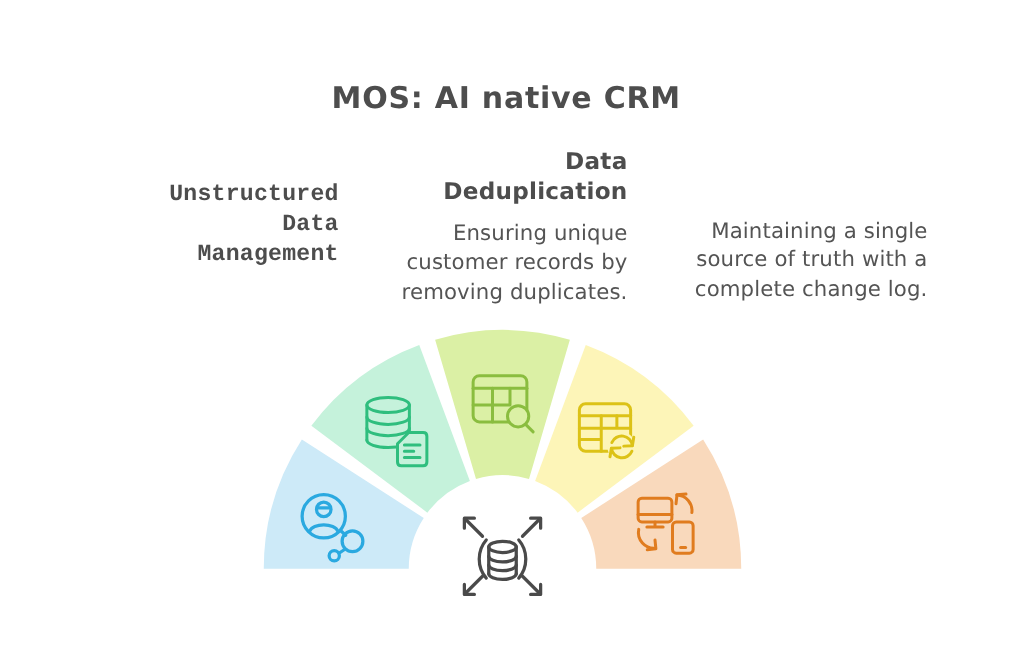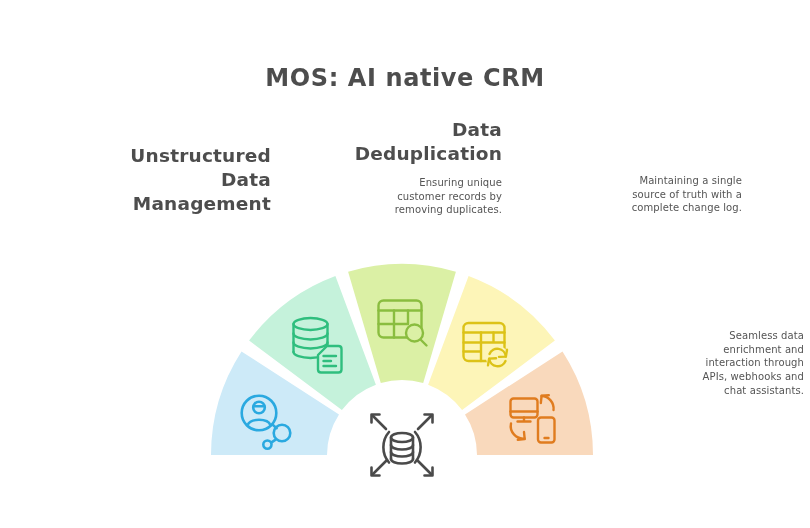--- a/index.html
+++ b/index.html
@@ -11,24 +11,24 @@
   .title{
     position:absolute;left:0;right:0;top:64px;text-align:center;
     font-size:24px;font-weight:bold;letter-spacing:.6px;color:#4d4d4d;
   }
   .section{position:absolute;text-align:right;}
   .section h3{
     margin:0 0 10px 0;font-size:18.5px;line-height:1.3;font-weight:bold;
     white-space:pre-line;color:#4d4d4d;letter-spacing:.2px;
   }
   .section p{
-    margin:0;font-size:10px;line-height:1.37;white-space:pre-line;
+    margin:0;font-size:17px;line-height:1.37;white-space:pre-line;
     color:#545454;letter-spacing:.1px;
   }
-  .sec-unstructured{left:71px;top:144px;width:200px;}
+  .sec-unstructured{left:71px;top:144px;width:200px;font-family:Liberation Mono, monospace;}
   .sec-dedup{left:302px;top:118px;width:200px;}
   .sec-change{left:522px;top:174px;width:220px;}
   .sec-relationship{left:4px;top:324px;width:190px;}
   .sec-workflow{left:604px;top:329px;width:200px;}
   svg{display:block;}
   .fan-svg{position:absolute;left:0;top:0;}
   .icon{position:absolute;}
   .i-network{left:232px;top:392px;}
   .i-dbdoc{left:290px;top:315px;}
   .i-tsearch{left:376px;top:298px;}
@@ -58,25 +58,20 @@
   </div>
 
   <div class="section sec-change">
     <p>Maintaining a single
 source of truth with a
 complete change log.</p>
   </div>
 
 
   <div class="section sec-workflow">
-    <p>Seamless data
-enrichment and
-interaction through
-APIs, webhooks and
-chat assistants.</p>
   </div>
 
   <svg id="fan-svg" class="fan-svg" width="810" height="528" viewBox="0 0 810 528">
       <path d="M 211.0 455.0 A 191 191 0 0 1 241.5 351.5 L 339.0 414.4 A 75 75 0 0 0 327.0 455.0 Z" fill="#cdeaf8"></path>
       <path d="M 249.1 340.6 A 191 191 0 0 1 335.4 276.0 L 375.9 384.7 A 75 75 0 0 0 341.9 410.1 Z" fill="#c5f2db"></path>
       <path d="M 348.1 271.8 A 191 191 0 0 1 455.9 271.8 L 423.2 383.1 A 75 75 0 0 0 380.8 383.1 Z" fill="#dbf0a5"></path>
       <path d="M 468.6 276.0 A 191 191 0 0 1 554.9 340.6 L 462.1 410.1 A 75 75 0 0 0 428.1 384.7 Z" fill="#fdf5b8"></path>
       <path d="M 562.5 351.5 A 191 191 0 0 1 593.0 455.0 L 477.0 455.0 A 75 75 0 0 0 465.0 414.4 Z" fill="#f9d9bc"></path>
     </svg>
 

